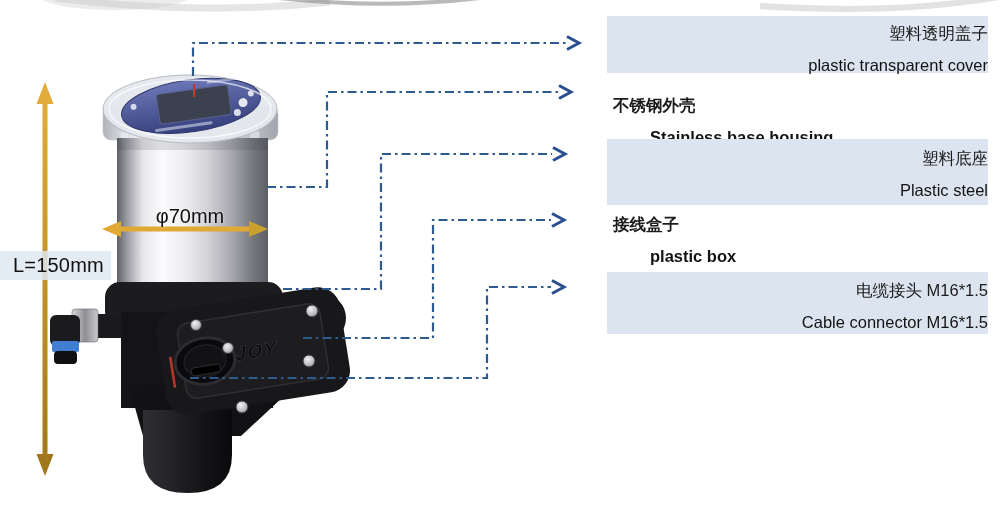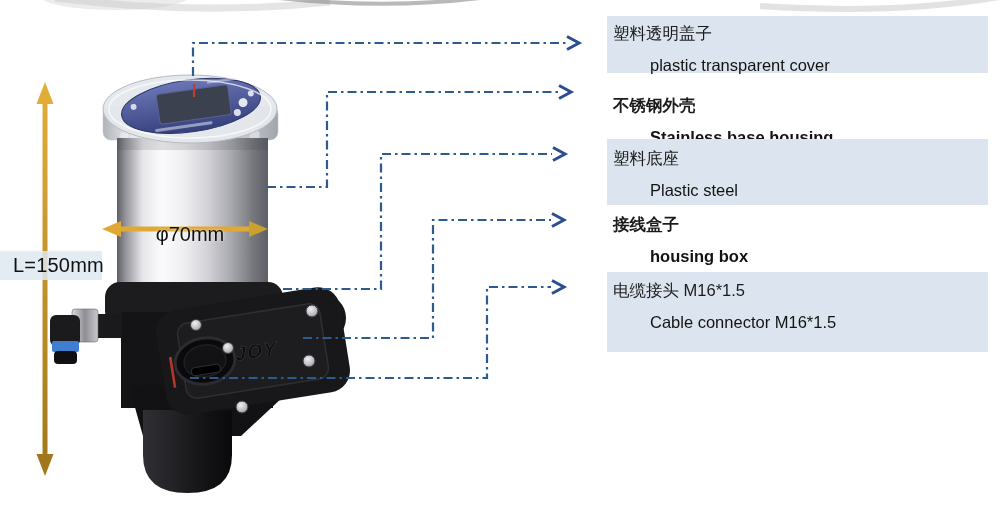--- a/index.html
+++ b/index.html
@@ -3,39 +3,39 @@
 <meta charset="utf-8">
 <style>
   html,body{margin:0;padding:0;background:#fff;}
   .stage{
     position:relative;width:1000px;height:515px;background:#ffffff;overflow:hidden;
     font-family:"Liberation Sans","DejaVu Sans",sans-serif;color:#1a1a1a;
   }
   .stage svg{position:absolute;left:0;top:0;}
   
   .dim-band{
-    position:absolute;left:0;top:251px;width:102px;height:29px;
+    position:absolute;left:0;top:251px;width:111px;height:29px;
     background:rgba(222,231,241,0.85);display:flex;align-items:center;
   }
   .dim-length-text{font-size:20px;color:#111;padding-left:13px;letter-spacing:0.2px;}
   .dim-dia-text{
     position:absolute;left:130px;top:205px;width:120px;text-align:center;
-    font-size:20px;color:#111;text-shadow:0 0 3px rgba(255,255,255,0.8);margin-top:18px;
+    font-size:20px;color:#111;text-shadow:0 0 3px rgba(255,255,255,0.8);
   }
   
   .callouts{position:absolute;left:607px;top:0;width:381px;}
   .callout-row{position:absolute;left:0;width:381px;box-sizing:border-box;padding:7px 0 0 6px;}
-  .callout-row.hl{background:#dbe4ef;}
+  .callout-row.hl{background:#dbe4ef;text-align:right;}
   .zh{font-size:16.5px;line-height:21px;margin-bottom:11px;color:#1b1b1b;}
   .en{font-size:16.5px;line-height:21px;color:#131313;margin-left:37px;}
   .r1{top:16px;height:57px;}
   .r2{top:73px;height:66px;padding-top:22px;}
   .r3{top:139px;height:66px;padding-top:9px;}
   .r4{top:205px;height:67px;padding-top:9px;}
-  .r5{top:272px;height:80px;padding-top:8px;}
+  .r5{top:272px;height:62px;padding-top:8px;}
   .bold .zh,.bold .en{font-weight:700;}
   .bold-en .en{font-weight:400;}
   
   .leader{stroke:#2d5a8f;stroke-width:2.2;fill:none;stroke-dasharray:9 4 2.5 4;}
   .leader-tip{stroke:#2b4f8e;stroke-width:3;fill:none;stroke-linejoin:miter;}
 </style>
 </head>
 <body>
 
 <div class="stage">
@@ -211,21 +211,21 @@
     <div class="callout-row r2 bold">
       <div class="zh">不锈钢外壳</div>
       <div class="en">Stainless base housing</div>
     </div>
     <div class="callout-row r3 hl">
       <div class="zh">塑料底座</div>
       <div class="en">Plastic steel</div>
     </div>
     <div class="callout-row r4 bold">
       <div class="zh">接线盒子</div>
-      <div class="en">housing box</div>
+      <div class="en">plastic box</div>
     </div>
     <div class="callout-row r5 hl bold-en">
       <div class="zh">电缆接头  M16*1.5</div>
       <div class="en">Cable connector M16*1.5</div>
     </div>
   </div>
 
 </div>
 
 </body></html>

